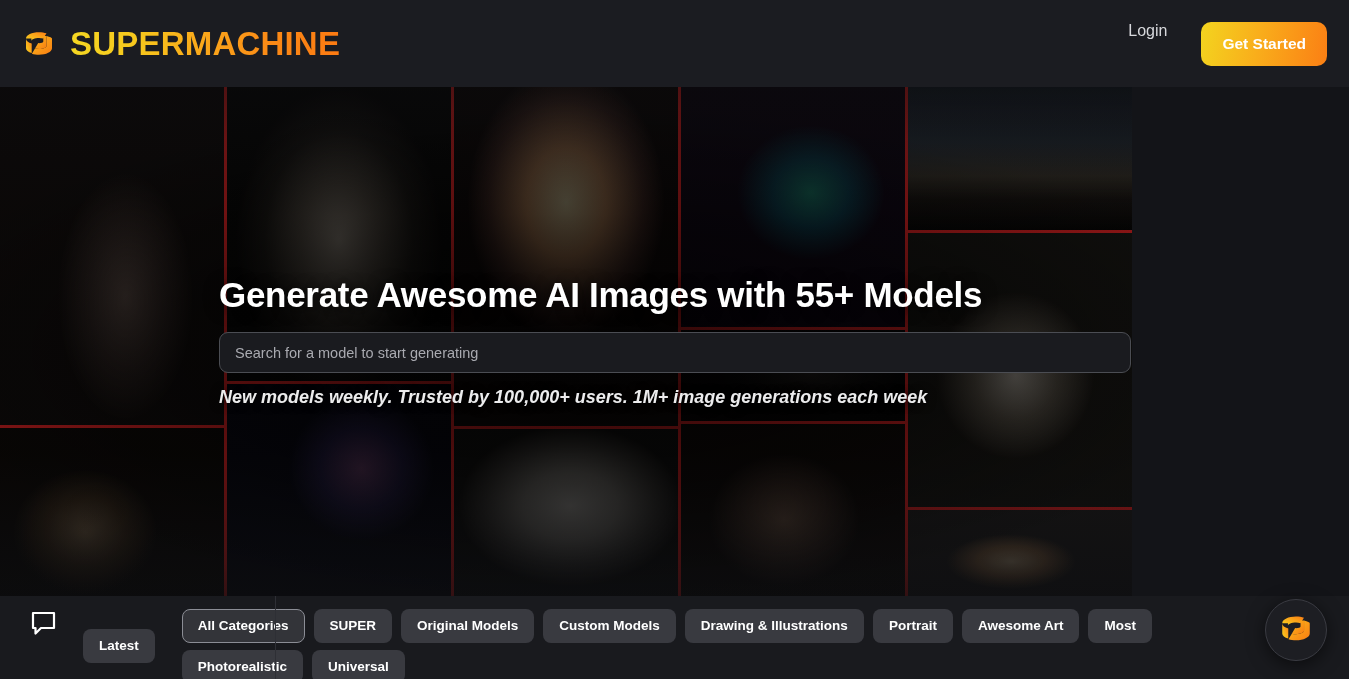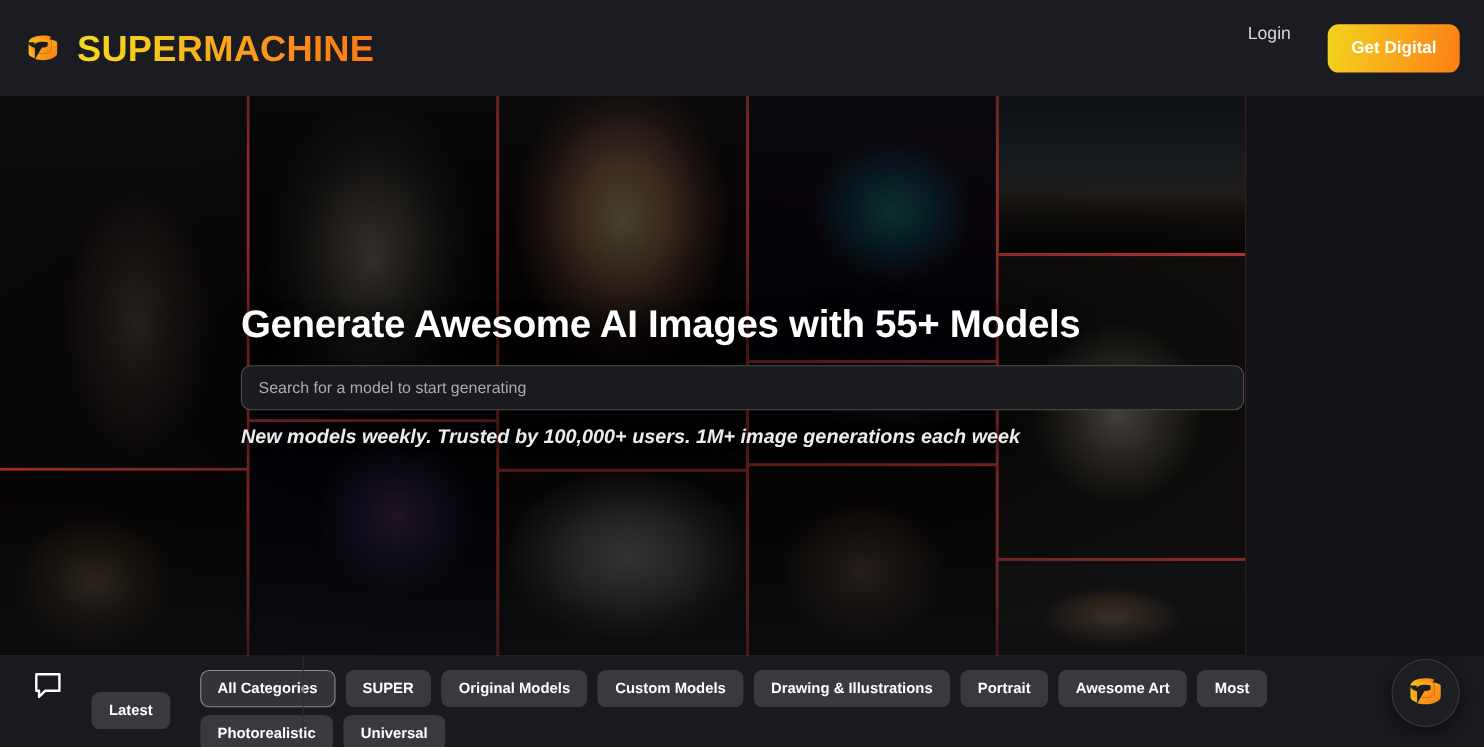--- a/index.html
+++ b/index.html
@@ -37,21 +37,21 @@
     display:inline-block;
     background:linear-gradient(100deg,#f3d41f 0%,#f9ae1b 45%,#fb7f14 100%);
     color:#ffffff; font-size:15.5px; font-weight:bold;
     padding:13px 21px; border-radius:10px; border:none; cursor:pointer;
     white-space:nowrap;
   }
 
   
   .hero {
     position:absolute; top:87px; left:0; width:1132px; height:509px;
-    background:#ef4444; overflow:hidden;
+    background:#b91c1c; overflow:hidden;
   }
   .collage { position:absolute; inset:0; display:flex; gap:3px; }
   .col { position:relative; flex:1 1 0; display:flex; flex-direction:column; gap:3px; }
   .tile { position:relative; width:100%; overflow:hidden; background:#0a0a0c; }
   .tile::after{ content:""; position:absolute; inset:0; background:rgba(0,0,0,0.40); }
   .hero-shade {
     position:absolute; inset:0;
     background:
       radial-gradient(ellipse 60% 48% at 50% 52%, rgba(0,0,0,0.74) 0%, rgba(0,0,0,0.45) 55%, rgba(0,0,0,0.12) 100%),
       linear-gradient(180deg, rgba(12,12,14,0.55) 0%, rgba(5,5,7,0.15) 25%, rgba(5,5,7,0.18) 72%, rgba(14,15,18,0.75) 100%);
@@ -184,21 +184,21 @@
           <path d="M4 11.8v9.4c0 2.1 2.3 3.9 5.7 4.8V16.5C6.3 15.6 4 13.9 4 11.8z" fill="url(#lgA)"></path>
           <path d="M30 11.6v9.6c0 3.6-5.9 6.5-13 6.5-2.6 0-5.1-.4-7.1-1l3.1-5.3c1.2.3 2.5.5 4 .5 4.3 0 7.6-1.5 7.6-3.2v-9.7c3.4.9 5.4 1.8 5.4 2.6z" fill="url(#lgB)"></path>
           <path d="M24.6 9v9.7c0 1.7-3.3 3.2-7.6 3.2-1.5 0-2.8-.2-4-.5l3.2-5.3c.3 0 .5.1.8.1 2.4 0 4.3-.7 4.3-1.6V9h3.3z" fill="url(#lgB)"></path>
         </svg>
       </span>
       <span class="logo-text"><span class="lite">SUPER</span><span>MACHINE</span></span>
     </div>
 
     <div class="nav-right">
       <a class="login-link" href="#">Login</a>
-      <button class="get-started">Get Digital</button>
+      <button class="get-started">Get Started</button>
     </div>
   </div>
 
   <div class="hero">
     <div class="collage" id="collage">
         <div class="col">
           <div class="tile art-girl" style="height: 340px;"></div>
           <div class="tile art-cowboy" style="height: 169px;"></div>
         </div>
         <div class="col">

